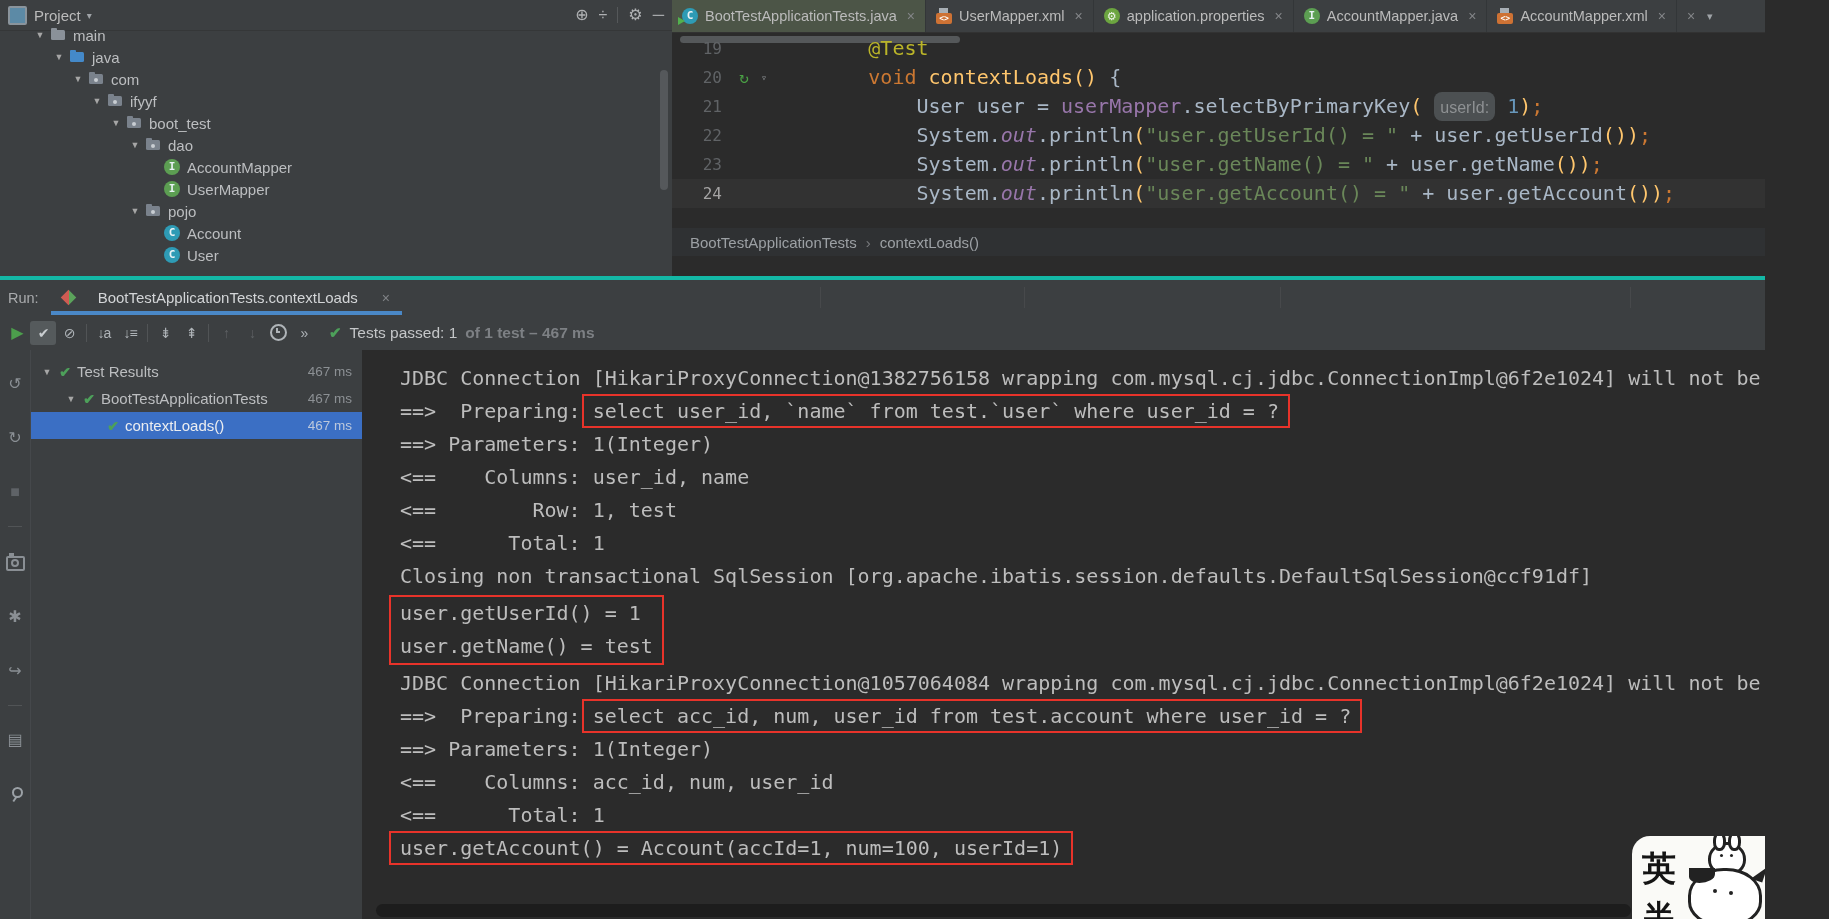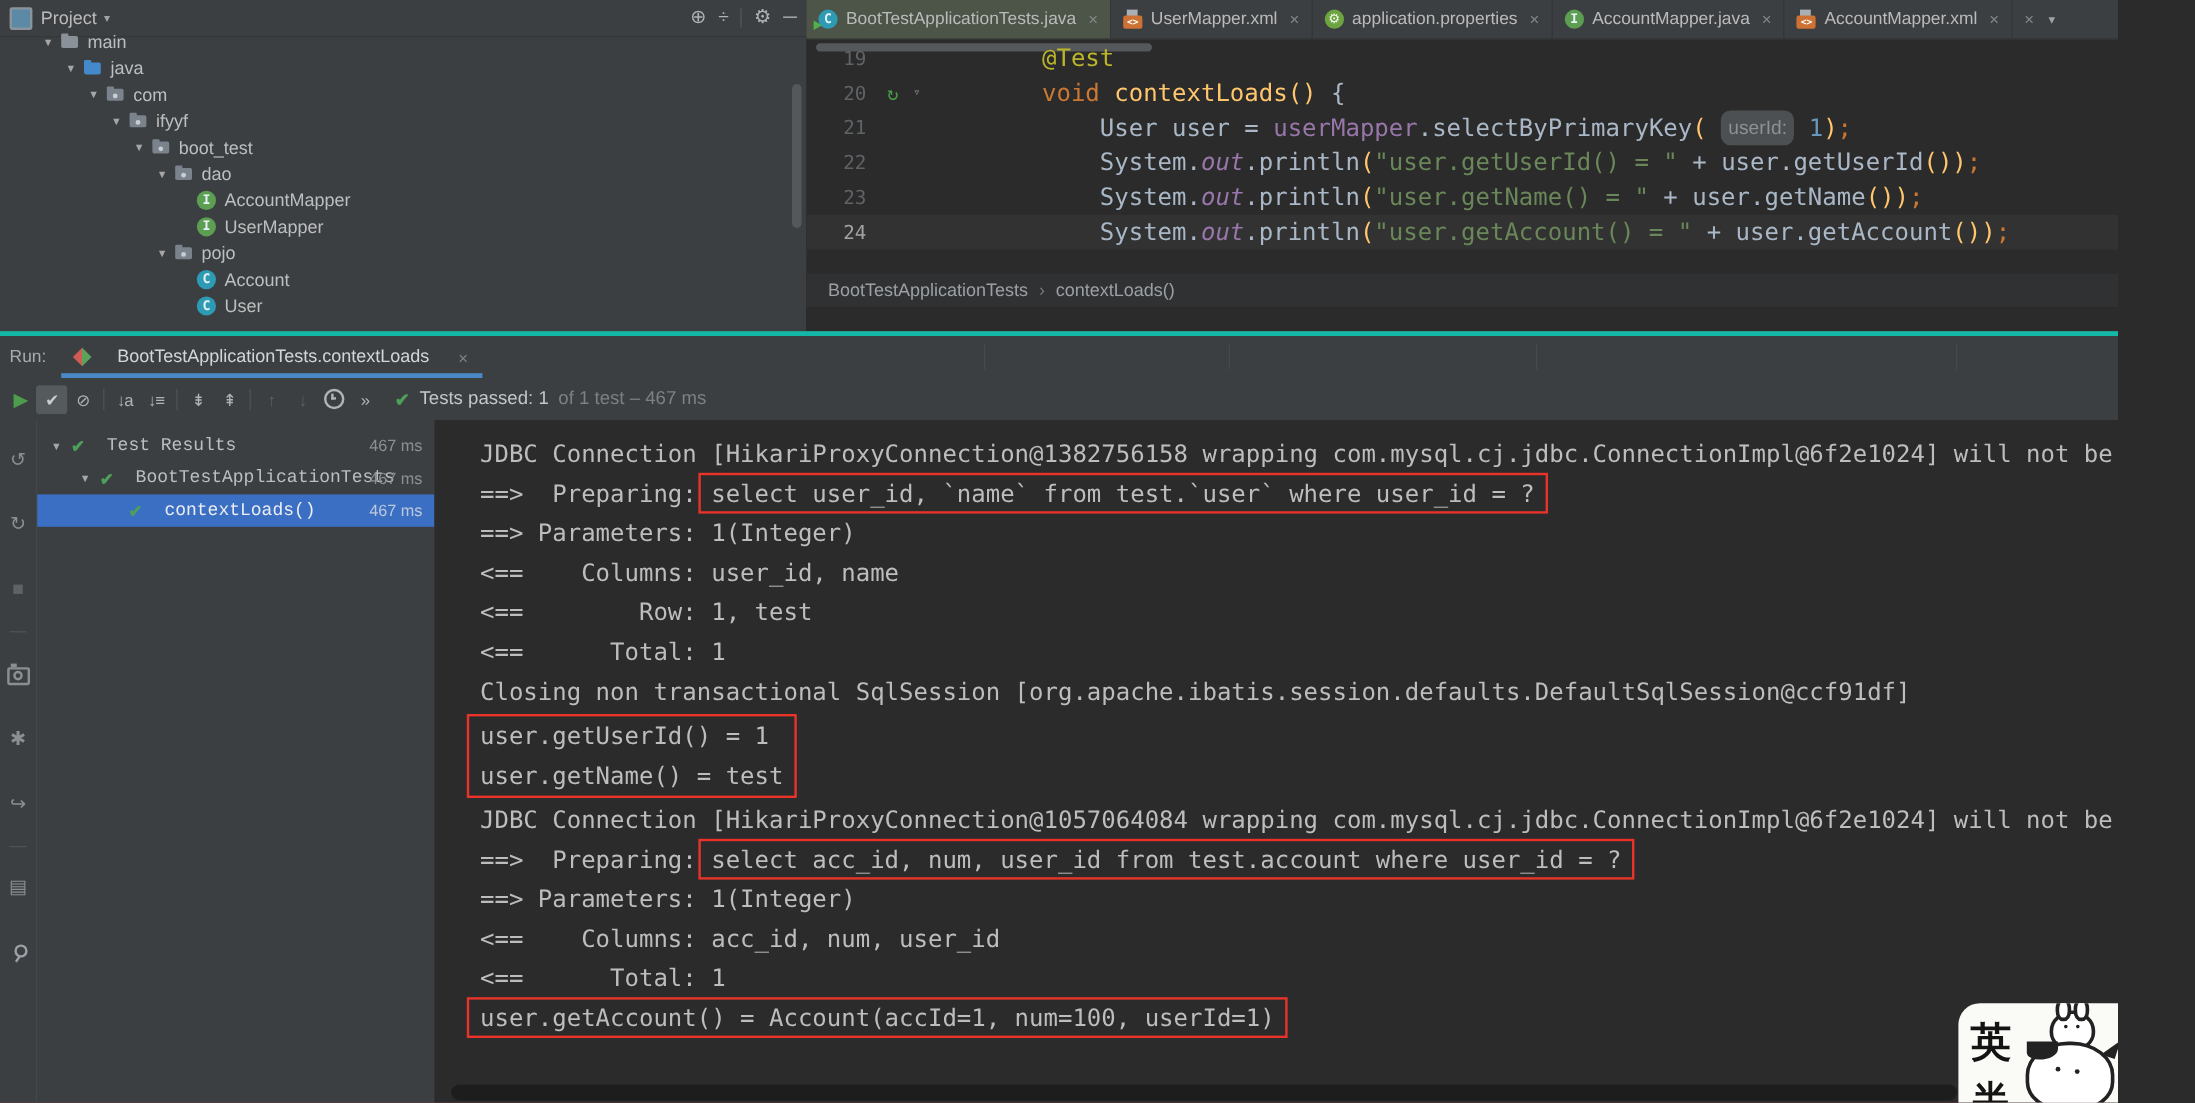--- a/index.html
+++ b/index.html
@@ -1,16 +1,16 @@
 <!DOCTYPE html>
 <html><head>
 <meta charset="utf-8">
 <style>
   html,body{margin:0;padding:0;background:#2B2B2B;}
-  #app{position:relative;width:1765px;height:919px;overflow:hidden;background:#ef4444;
+  #app{position:relative;width:1765px;height:919px;overflow:hidden;background:#22c55e;
        font-family:"Liberation Sans",sans-serif;color:#BBBBBB;}
   
   #project-panel{position:absolute;left:0;top:0;width:672px;height:276px;background:#3C3F41;border-right:1px solid #323232;overflow:hidden;}
   .pp-header{height:30px;display:flex;align-items:center;padding:0 8px;border-bottom:1px solid #353738;}
   .pp-winico{width:15px;height:15px;border:2px solid #8A949C;border-radius:2px;background:#5C8AA6;margin-right:7px;flex:none;}
   .pp-title{font-size:15px;color:#BBBBBB;}
   .pp-caret{font-size:10px;color:#9FA3A7;margin-left:6px;}
   .pp-hicons{margin-left:auto;display:flex;align-items:center;gap:10px;}
   .pp-hicons .hic{color:#AFB1B3;font-size:16px;line-height:16px;cursor:default;}
   .pp-hsep{width:1px;height:16px;background:#55585A;}
@@ -78,38 +78,38 @@
   .tbtn.play{color:#4C9E4C;font-size:16px;}
   .tbtn.on{background:#555A5C;color:#C9CDD0;}
   .tbtn.dis{color:#5E6164;}
   .tsep{width:1px;height:18px;background:#515456;margin:0 4px;flex:none;}
   .clk{position:relative;width:13px;height:13px;border:2px solid #AFB4B8;border-radius:50%;}
   .clk::before{content:"";position:absolute;left:4.5px;top:1.5px;width:2px;height:5px;background:#AFB4B8;}
   .clk::after{content:"";position:absolute;left:4.5px;top:4.5px;width:4px;height:2px;background:#AFB4B8;}
   .status{margin-left:12px;display:flex;align-items:center;gap:8px;font-size:15.5px;letter-spacing:0;}
   .status .chk{color:#4DA05A;font-weight:bold;font-size:15px;}
   .status .strong{color:#C4C6C8;}
-  .status .dim{color:#7D8084;}
+  .status .dim{color:#7D8084;font-weight:bold;}
   .run-body{position:absolute;top:70px;bottom:0;left:0;right:0;display:flex;}
   .left-strip{width:30px;background:#3C3F41;border-right:1px solid #45484B;display:flex;flex-direction:column;align-items:center;padding-top:26px;gap:38px;flex:none;}
   .sic{color:#8A8F94;font-size:16px;line-height:16px;height:16px;cursor:default;}
   .sic.dis{color:#5F6367;}
   .cam{position:relative;width:15px;height:11px;border:2px solid #8A8F94;border-radius:2px;margin-top:3px;}
   .cam::before{content:"";position:absolute;left:3px;top:1px;width:4px;height:4px;border:2px solid #8A8F94;border-radius:50%;}
   .cam::after{content:"";position:absolute;left:1px;top:-5px;width:5px;height:3px;background:#8A8F94;}
   .pin{position:relative;width:16px;height:16px;}
   .pin::before{content:"";position:absolute;left:5px;top:1px;width:7px;height:7px;border:2px solid #9BA1A6;border-radius:50%;}
   .pin::after{content:"";position:absolute;left:7px;top:10px;width:2px;height:6px;background:#9BA1A6;transform:rotate(35deg);}
   .ssep{width:14px;height:1px;background:#515456;margin:-12px 0;}
   .test-tree{width:331px;background:#3C3F41;padding-top:8px;font-size:15px;flex:none;}
   .tt-row{position:relative;height:27px;display:flex;align-items:center;color:#BCBEC0;cursor:default;}
   .tt-row.selected{background:#3B6FC4;color:#EBEDF0;}
   .tt-arrow{width:16px;text-align:center;color:#A6A6A6;font-size:9px;flex:none;}
   .tt-chk{width:20px;text-align:center;color:#4DA05A;font-weight:bold;font-size:14px;flex:none;}
-  .tt-label{margin-left:14px;white-space:nowrap;font-family:Liberation Mono, monospace;}
+  .tt-label{margin-left:2px;white-space:nowrap;}
   .tt-time{position:absolute;right:10px;color:#8C9094;font-size:13.5px;}
   .tt-row.selected .tt-time{color:#BCC8DC;}
   .console{flex:1;background:#2B2B2B;overflow:hidden;font-family:"DejaVu Sans Mono",monospace;font-size:20px;color:#BDBDBD;padding-top:12px;position:relative;}
   .cline{height:33px;line-height:33px;white-space:pre;padding-left:38px;}
   .rbox{border:2px solid #E8332A;padding:3px 9px;margin-left:-11px;}
   .rbox2{border:2px solid #E8332A;width:fit-content;margin:2px 0 2px 27px;padding:0 9px;}
   .rbox2 .cline2{height:33px;line-height:33px;white-space:pre;}
   .vscroll{position:absolute;right:1px;top:4px;width:11px;height:515px;background:#4E5153;border-radius:6px;}
   .bottombar{position:absolute;left:14px;bottom:6px;width:1255px;height:13px;background:#1D1D1D;border-radius:7px;}
   

